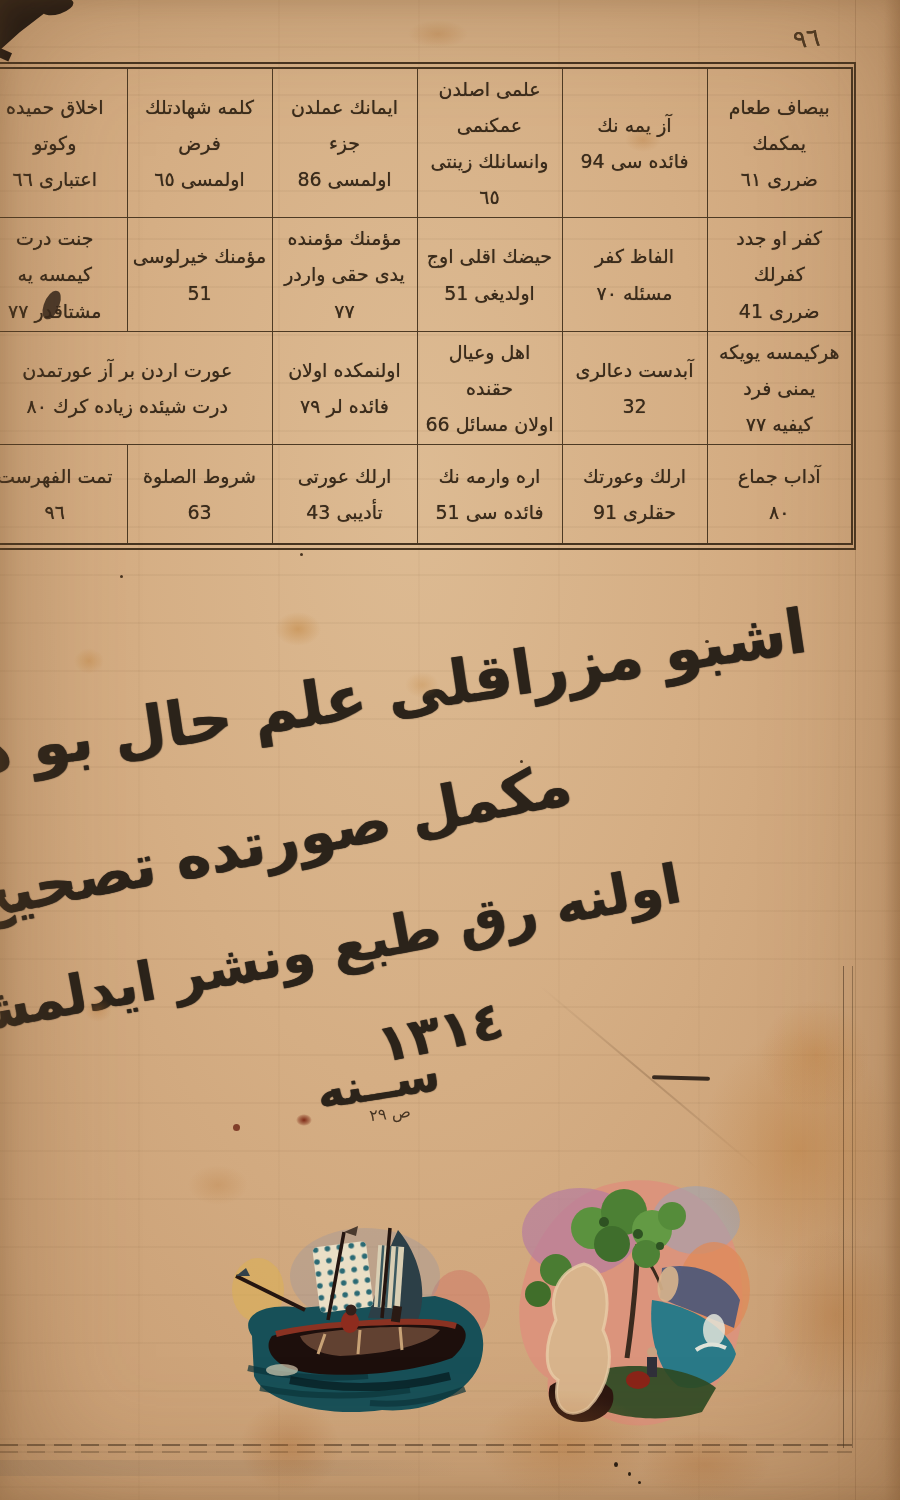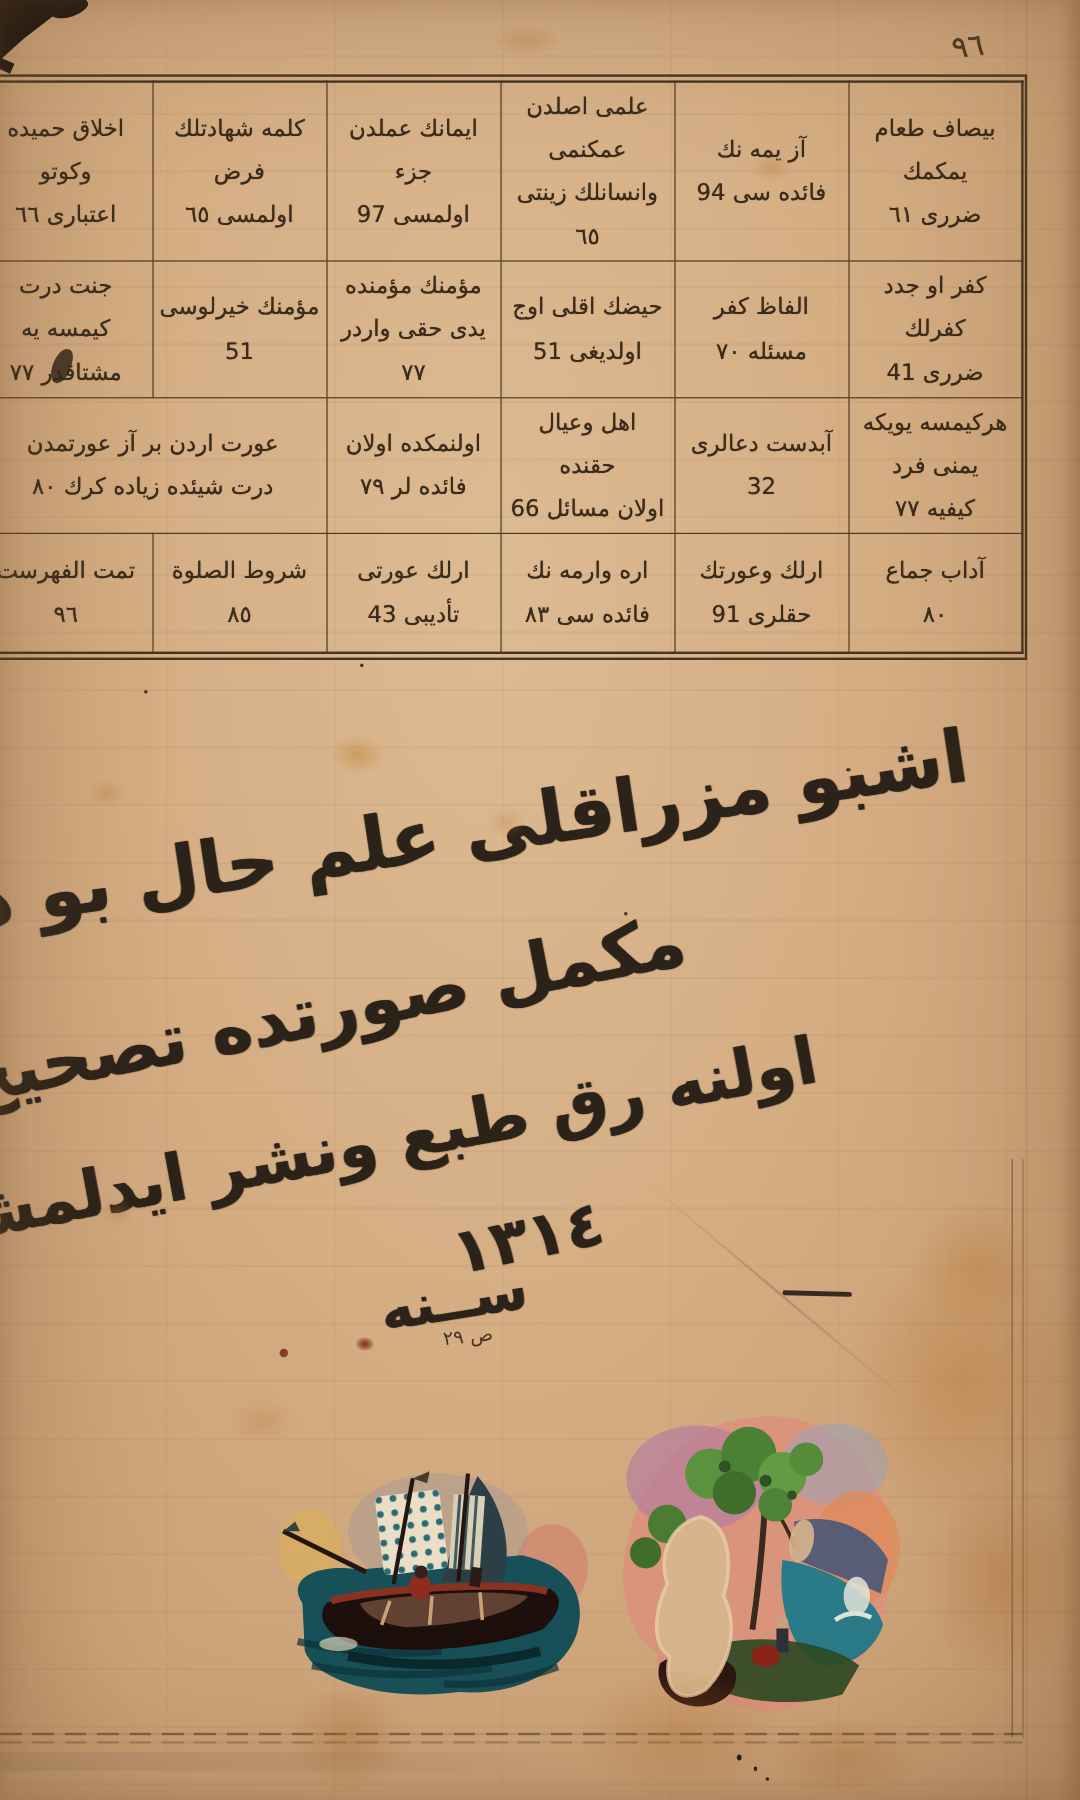--- a/index.html
+++ b/index.html
@@ -112,21 +112,21 @@
         </colgroup>
       <tbody id="toc-body">
           <tr>
             <td>بيصاف طعام يمكمك
 ضررى ٦١</td>
             <td>آز يمه نك
 فائده سى 94</td>
             <td>علمى اصلدن عمكنمى
 وانسانلك زينتى ٦٥</td>
             <td>ايمانك عملدن جزء
-اولمسى 97</td>
+اولمسى 86</td>
             <td>كلمه شهادتلك فرض
 اولمسى ٦٥</td>
             <td>اخلاق حميده وكوتو
 اعتبارى ٦٦</td>
           </tr>
           <tr>
             <td>كفر او جدد كفرلك
 ضررى 41</td>
             <td>الفاظ كفر
 مسئله ٧٠</td>
@@ -150,25 +150,25 @@
 فائده لر ٧٩</td>
             <td colspan="2">عورت اردن بر آز عورتمدن
 درت شيئده زياده كرك ٨٠</td>
           </tr>
           <tr>
             <td>آداب جماع
 ٨٠</td>
             <td>ارلك وعورتك
 حقلرى 91</td>
             <td>اره وارمه نك
-فائده سى ٨٣</td>
+فائده سى 51</td>
             <td>ارلك عورتى
 تأديبى 43</td>
             <td>شروط الصلوة
-٨٥</td>
+63</td>
             <td>تمت الفهرست
 ٩٦</td>
           </tr>
         </tbody>
     </table>
   </div>
 
   <div class="cal cal1">اشبو مزراقلى علم حال بو دفعه ده</div>
   <div class="cal cal2">مكمل صورتده تصحيح</div>
   <div class="cal cal3">اولنه رق طبع ونشر ايدلمشدر</div>

